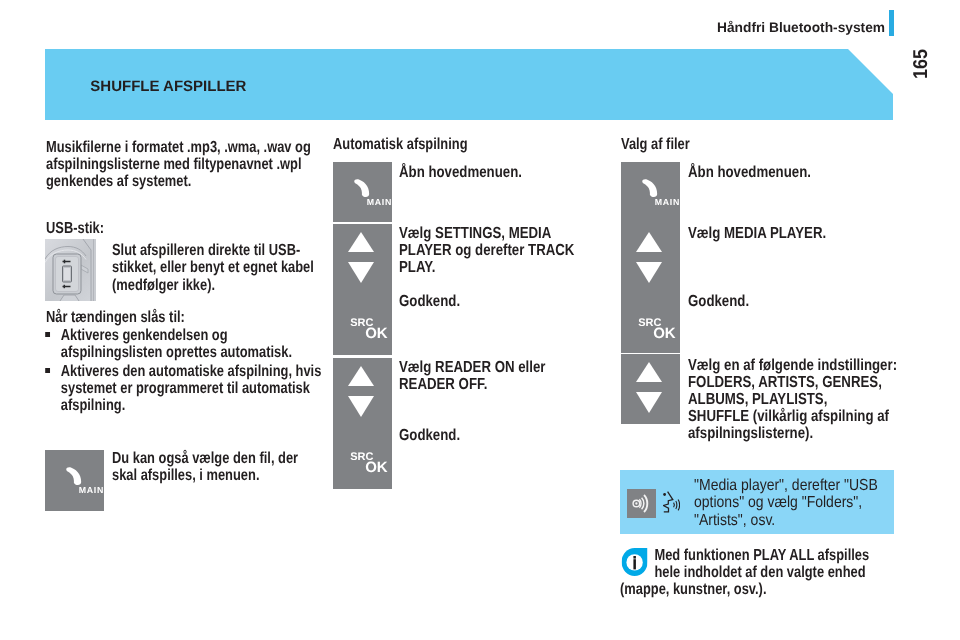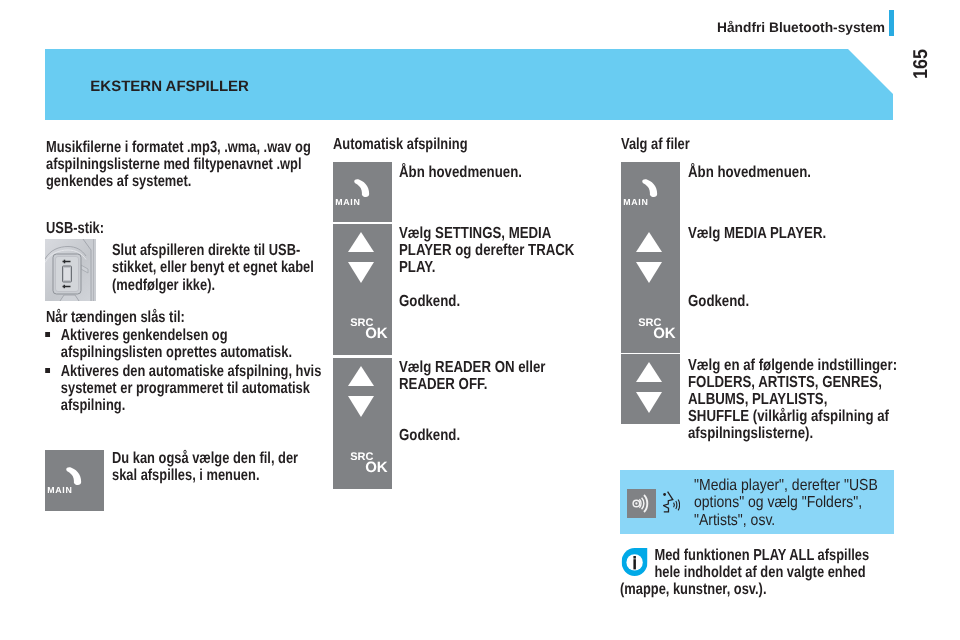--- a/index.html
+++ b/index.html
@@ -39,21 +39,21 @@
   ul.bl li::before{content:"";position:absolute;left:-1.2px;top:5.2px;width:5.8px;height:4.8px;background:#231f20;}
 
   
   .notebox{position:absolute;background:#8ad6f7;}
   .note-txt{position:absolute;font-size:16px;color:#231f20;line-height:17.4px;font-weight:normal;
             transform:scaleX(0.875);transform-origin:0 0;-webkit-font-smoothing:antialiased;}
 
 
   
   .handset{position:absolute;left:21px;top:16.5px;width:15.5px;height:18.2px;display:block;}
-  .main-lbl{left:1.5px;right:0;top:35px;text-align:left;font-size:8.8px;letter-spacing:0.7px;padding-left:0.7px;}
+  .main-lbl{left:1.5px;right:0;top:35px;text-align:right;font-size:8.8px;letter-spacing:0.7px;padding-left:0.7px;}
   .tri-up{position:absolute;left:14.9px;top:8.2px;
           width:0;height:0;border-left:13.4px solid transparent;border-right:13.4px solid transparent;
           border-bottom:20.2px solid #ffffff;}
   .tri-down{position:absolute;left:14.9px;top:38.4px;
           width:0;height:0;border-left:13.4px solid transparent;border-right:13.4px solid transparent;
           border-top:21.2px solid #ffffff;}
   .src-lbl{left:17.2px;top:93.2px;font-size:11px;line-height:13px;}
   .ok-lbl{left:32.2px;top:102.2px;font-size:15px;line-height:15px;}
 
   
@@ -76,21 +76,21 @@
   <div class="hdr-bar"></div>
   <div class="chapter-tab">
     <div class="chapter-num">165</div>
   </div>
 
   <div class="banner">
     <svg width="848" height="71" viewBox="0 0 848 71">
       <polygon points="0,0 803,0 848,45 848,71 0,71" fill="#69ccf2"></polygon>
     </svg>
   </div>
-  <div class="banner-text">EKSTERN AFSPILLER</div>
+  <div class="banner-text">SHUFFLE AFSPILLER</div>
 
   <div class="txt c1" style="left:46px;top:134px;width:334px;">Musikfilerne i formatet .mp3, .wma, .wav og afspilningslisterne med filtypenavnet .wpl genkendes af systemet.</div>
 
   <div class="txt c1" style="left:46px;top:214.5px;">USB-stik:</div>
 
   <div class="usb-photo">
     <svg width="51" height="62" viewBox="0 0 51 62">
       <defs>
         <linearGradient id="ug1" x1="0" y1="0" x2="1" y2="1">
           <stop offset="0" stop-color="#d8dadf"></stop>

